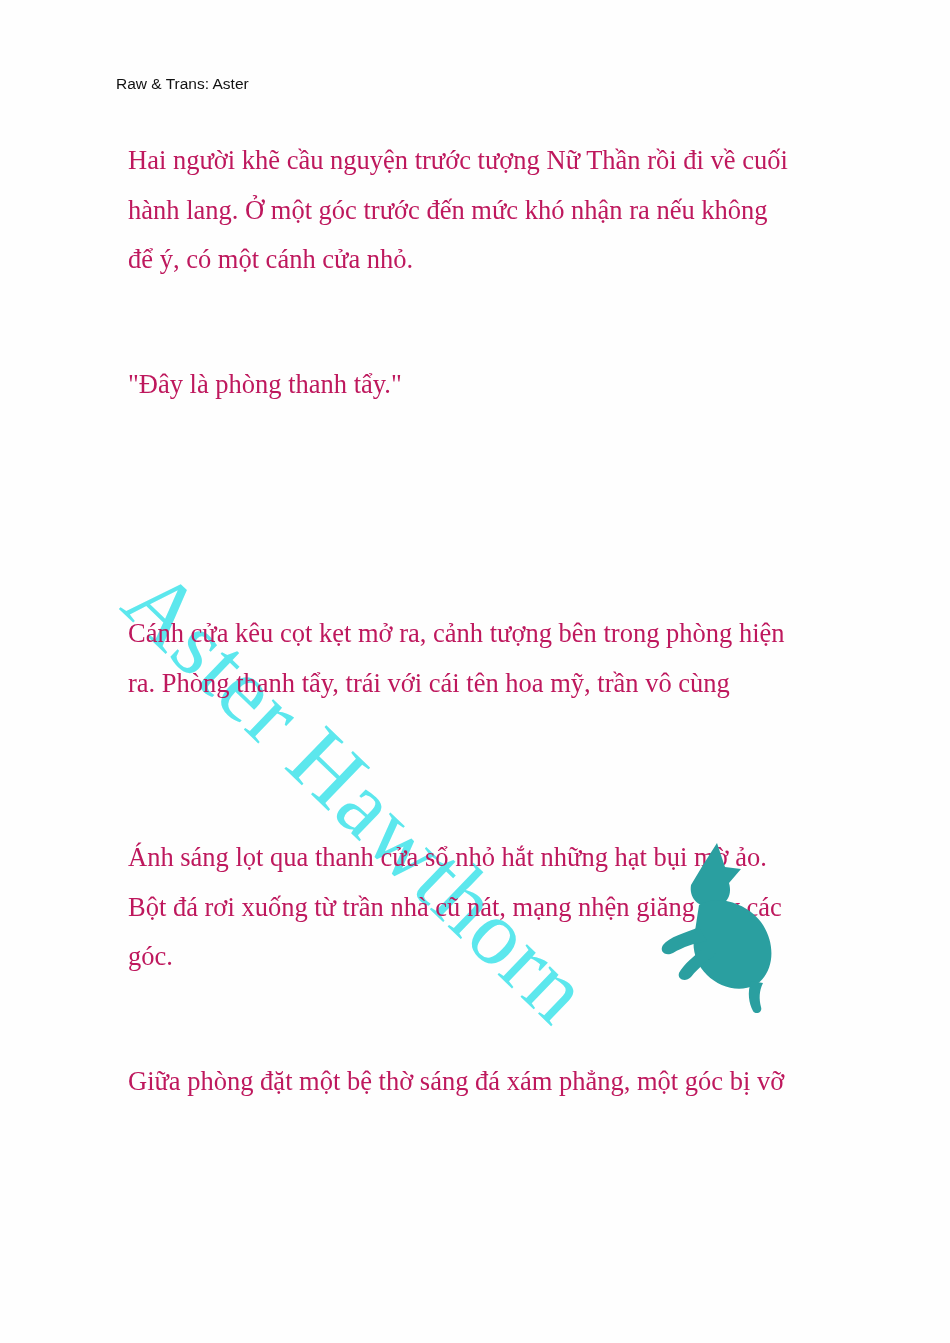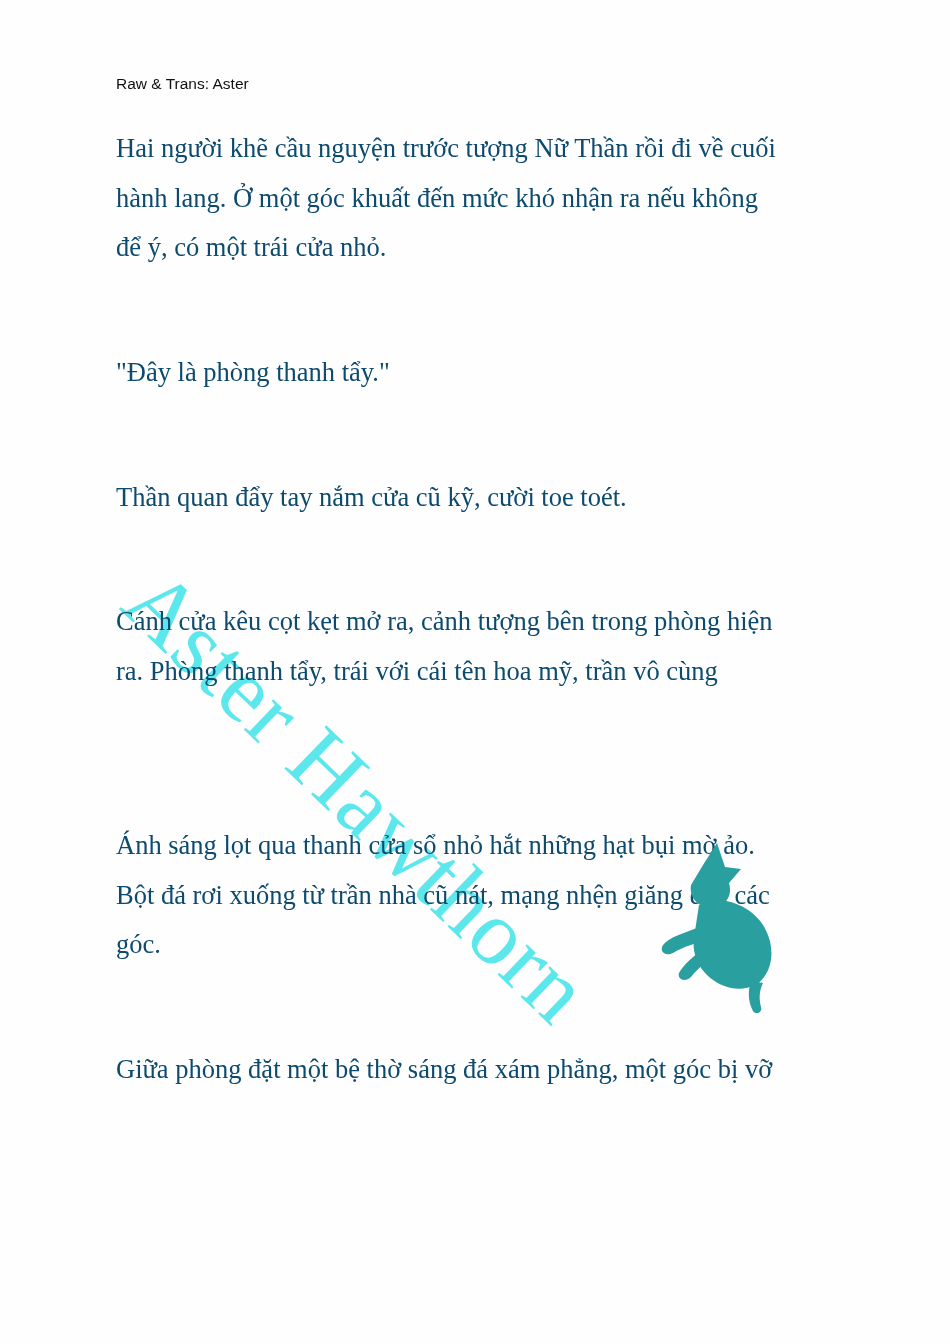--- a/index.html
+++ b/index.html
@@ -8,21 +8,21 @@
   }
   .page { position: absolute; left: 0; top: 0; width: 950px; height: 1343px; }
   .header {
     position: absolute; left: 116px; top: 58px;
     font-family: "Liberation Sans", sans-serif; font-size: 15.5px; color: #111;
     line-height: 20px; white-space: nowrap;
   }
   .para {
     position: absolute; left: 116px; width: 720px;
     font-family: "Liberation Serif", serif; font-size: 26.5px; line-height: 49.6px;
-    color: #0c4a6e; margin: 0;
+    color: #be185d; margin: 12px;
   }
   .line { display: block; white-space: nowrap; }
   .watermark {
     position: absolute; left: 130px; top: 596px;
     font-family: "Liberation Serif", serif; font-size: 92px; line-height: 92px;
     color: #4fe6ec; opacity: 0.92; white-space: nowrap;
     transform-origin: 0 0; transform: rotate(44deg) translate(0, -60px);
     letter-spacing: 1px; pointer-events: none; z-index: 1;
   }
   .text-layer { position: absolute; left: 0; top: 16px; width: 950px; height: 1343px; z-index: 2; padding-left: 20px; }
@@ -33,31 +33,28 @@
 
 <div class="page">
 
   <div class="watermark">Aster Hawthorn</div>
 
   <div class="text-layer">
     <div class="header">Raw &amp; Trans: Aster</div>
 
     <p class="para" style="top:108px">
       <span class="line">Hai người khẽ cầu nguyện trước tượng Nữ Thần rồi đi về cuối</span>
-      <span class="line">hành lang. Ở một góc khuất đến mức khó nhận ra nếu không</span>
-      <span class="line">để ý, có một trái cửa nhỏ.</span>
+      <span class="line">hành lang. Ở một góc trước đến mức khó nhận ra nếu không</span>
+      <span class="line">để ý, có một cánh cửa nhỏ.</span>
     </p>
 
     <p class="para" style="top:332px">
       <span class="line">"Đây là phòng thanh tẩy."</span>
     </p>
 
-    <p class="para" style="top:457px">
-      <span class="line">Thần quan đẩy tay nắm cửa cũ kỹ, cười toe toét.</span>
-    </p>
 
     <p class="para" style="top:581px">
       <span class="line">Cánh cửa kêu cọt kẹt mở ra, cảnh tượng bên trong phòng hiện</span>
       <span class="line">ra. Phòng thanh tẩy, trái với cái tên hoa mỹ, trần vô cùng</span>
     </p>
 
     <p class="para" style="top:805px">
       <span class="line">Ánh sáng lọt qua thanh cửa sổ nhỏ hắt những hạt bụi mờ ảo.</span>
       <span class="line">Bột đá rơi xuống từ trần nhà cũ nát, mạng nhện giăng đầy các</span>
       <span class="line">góc.</span>

